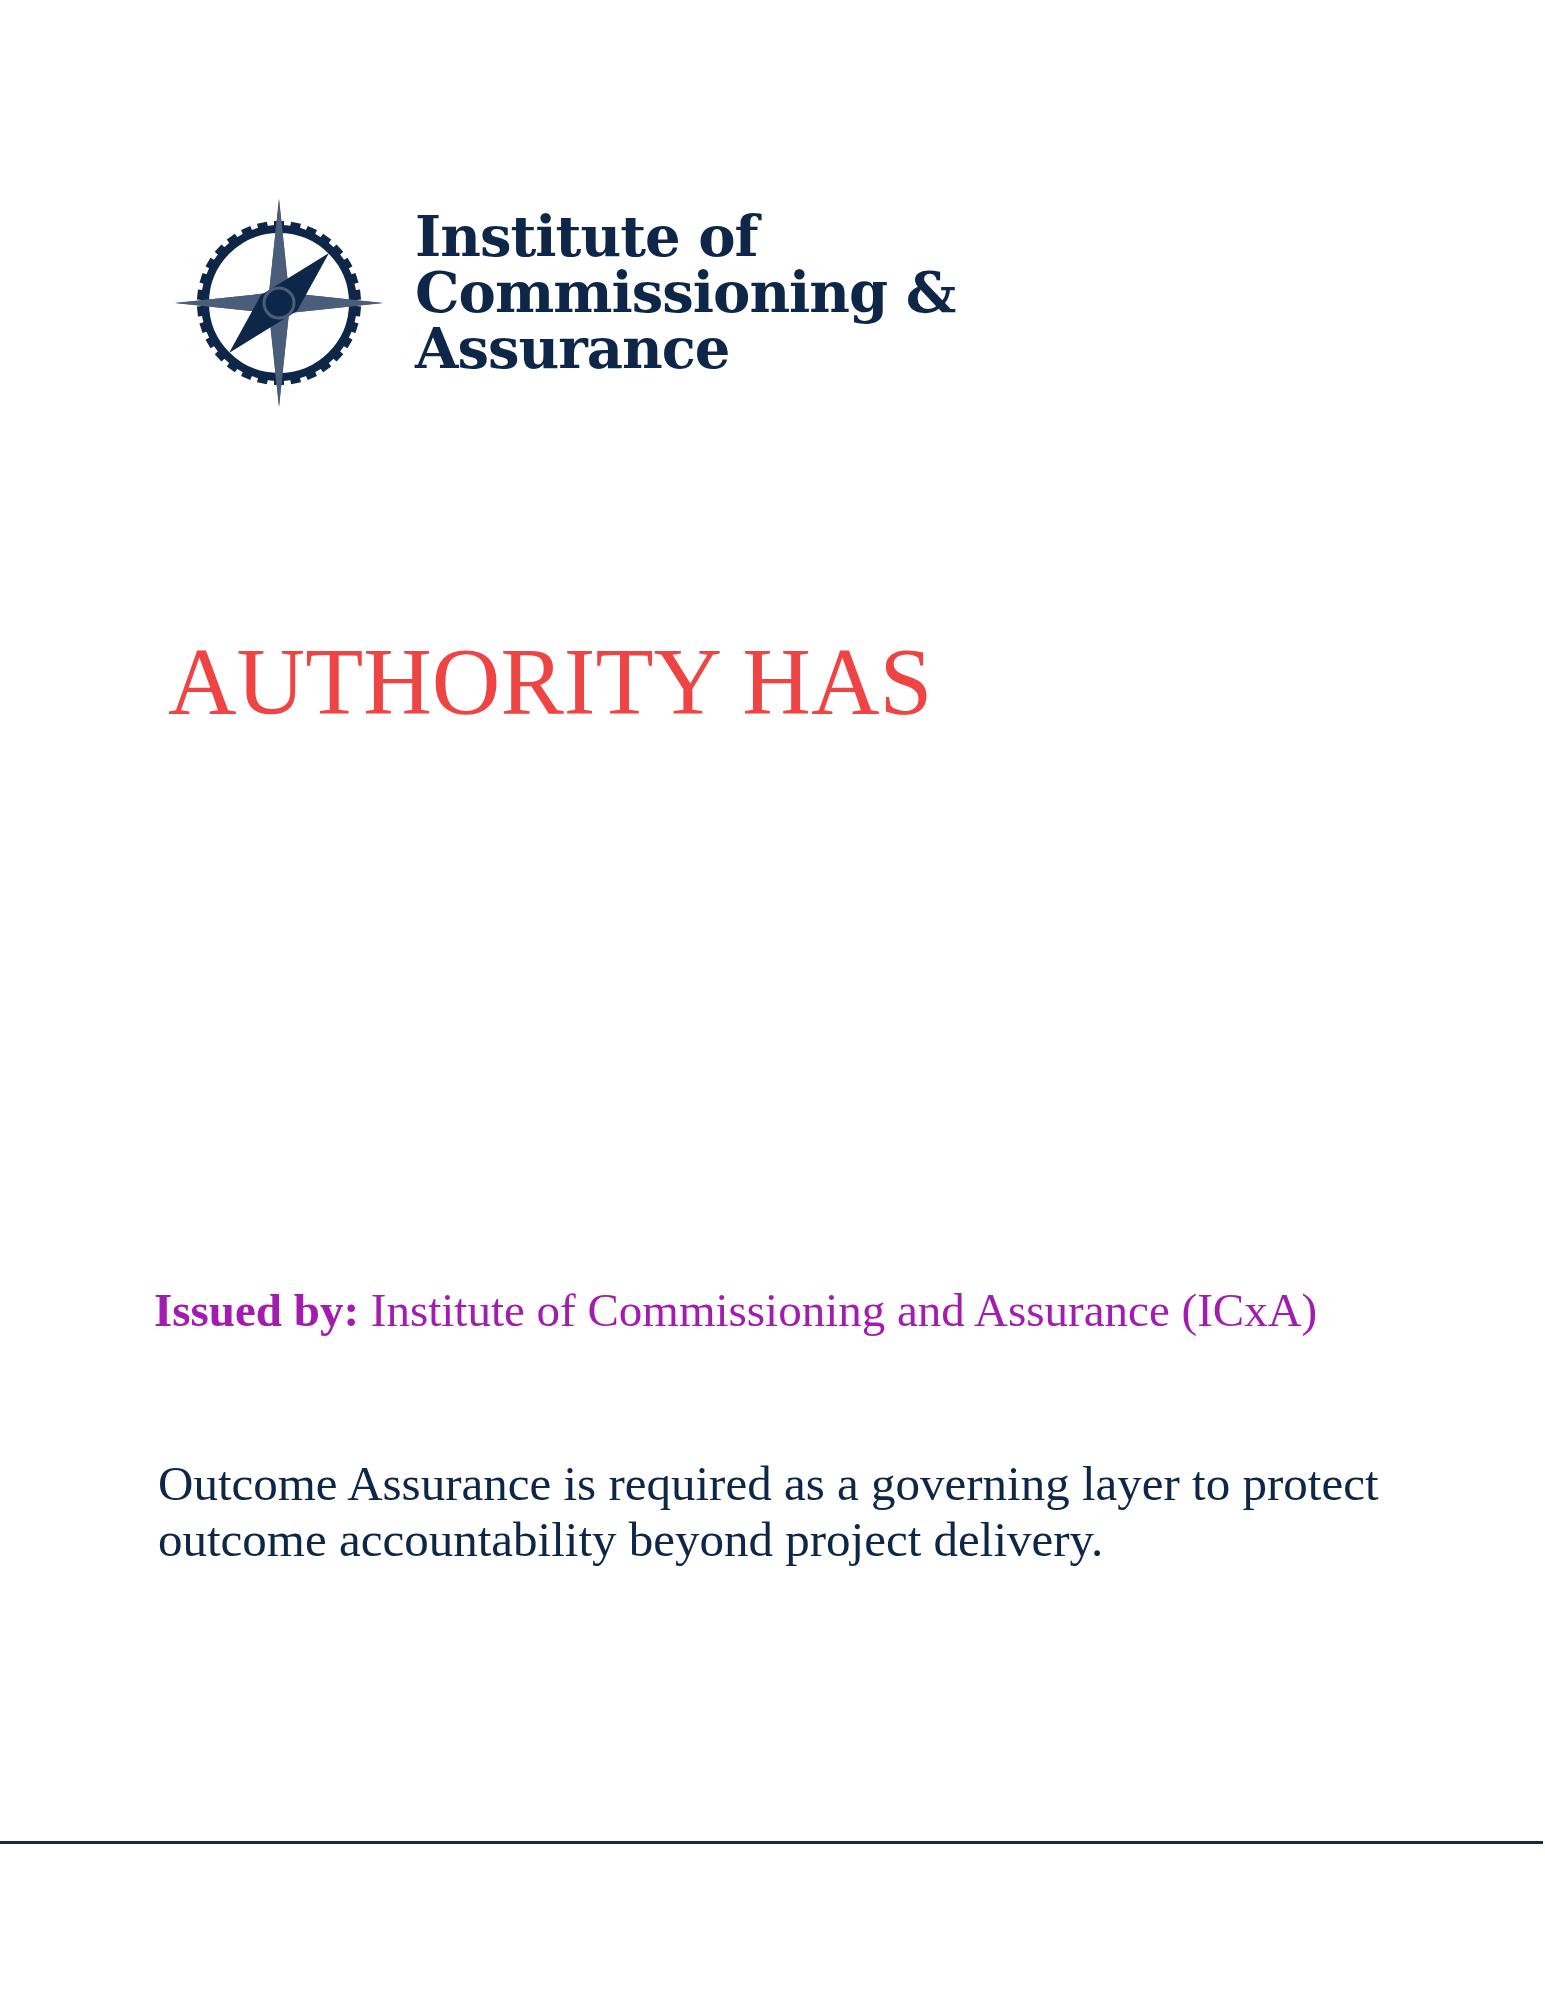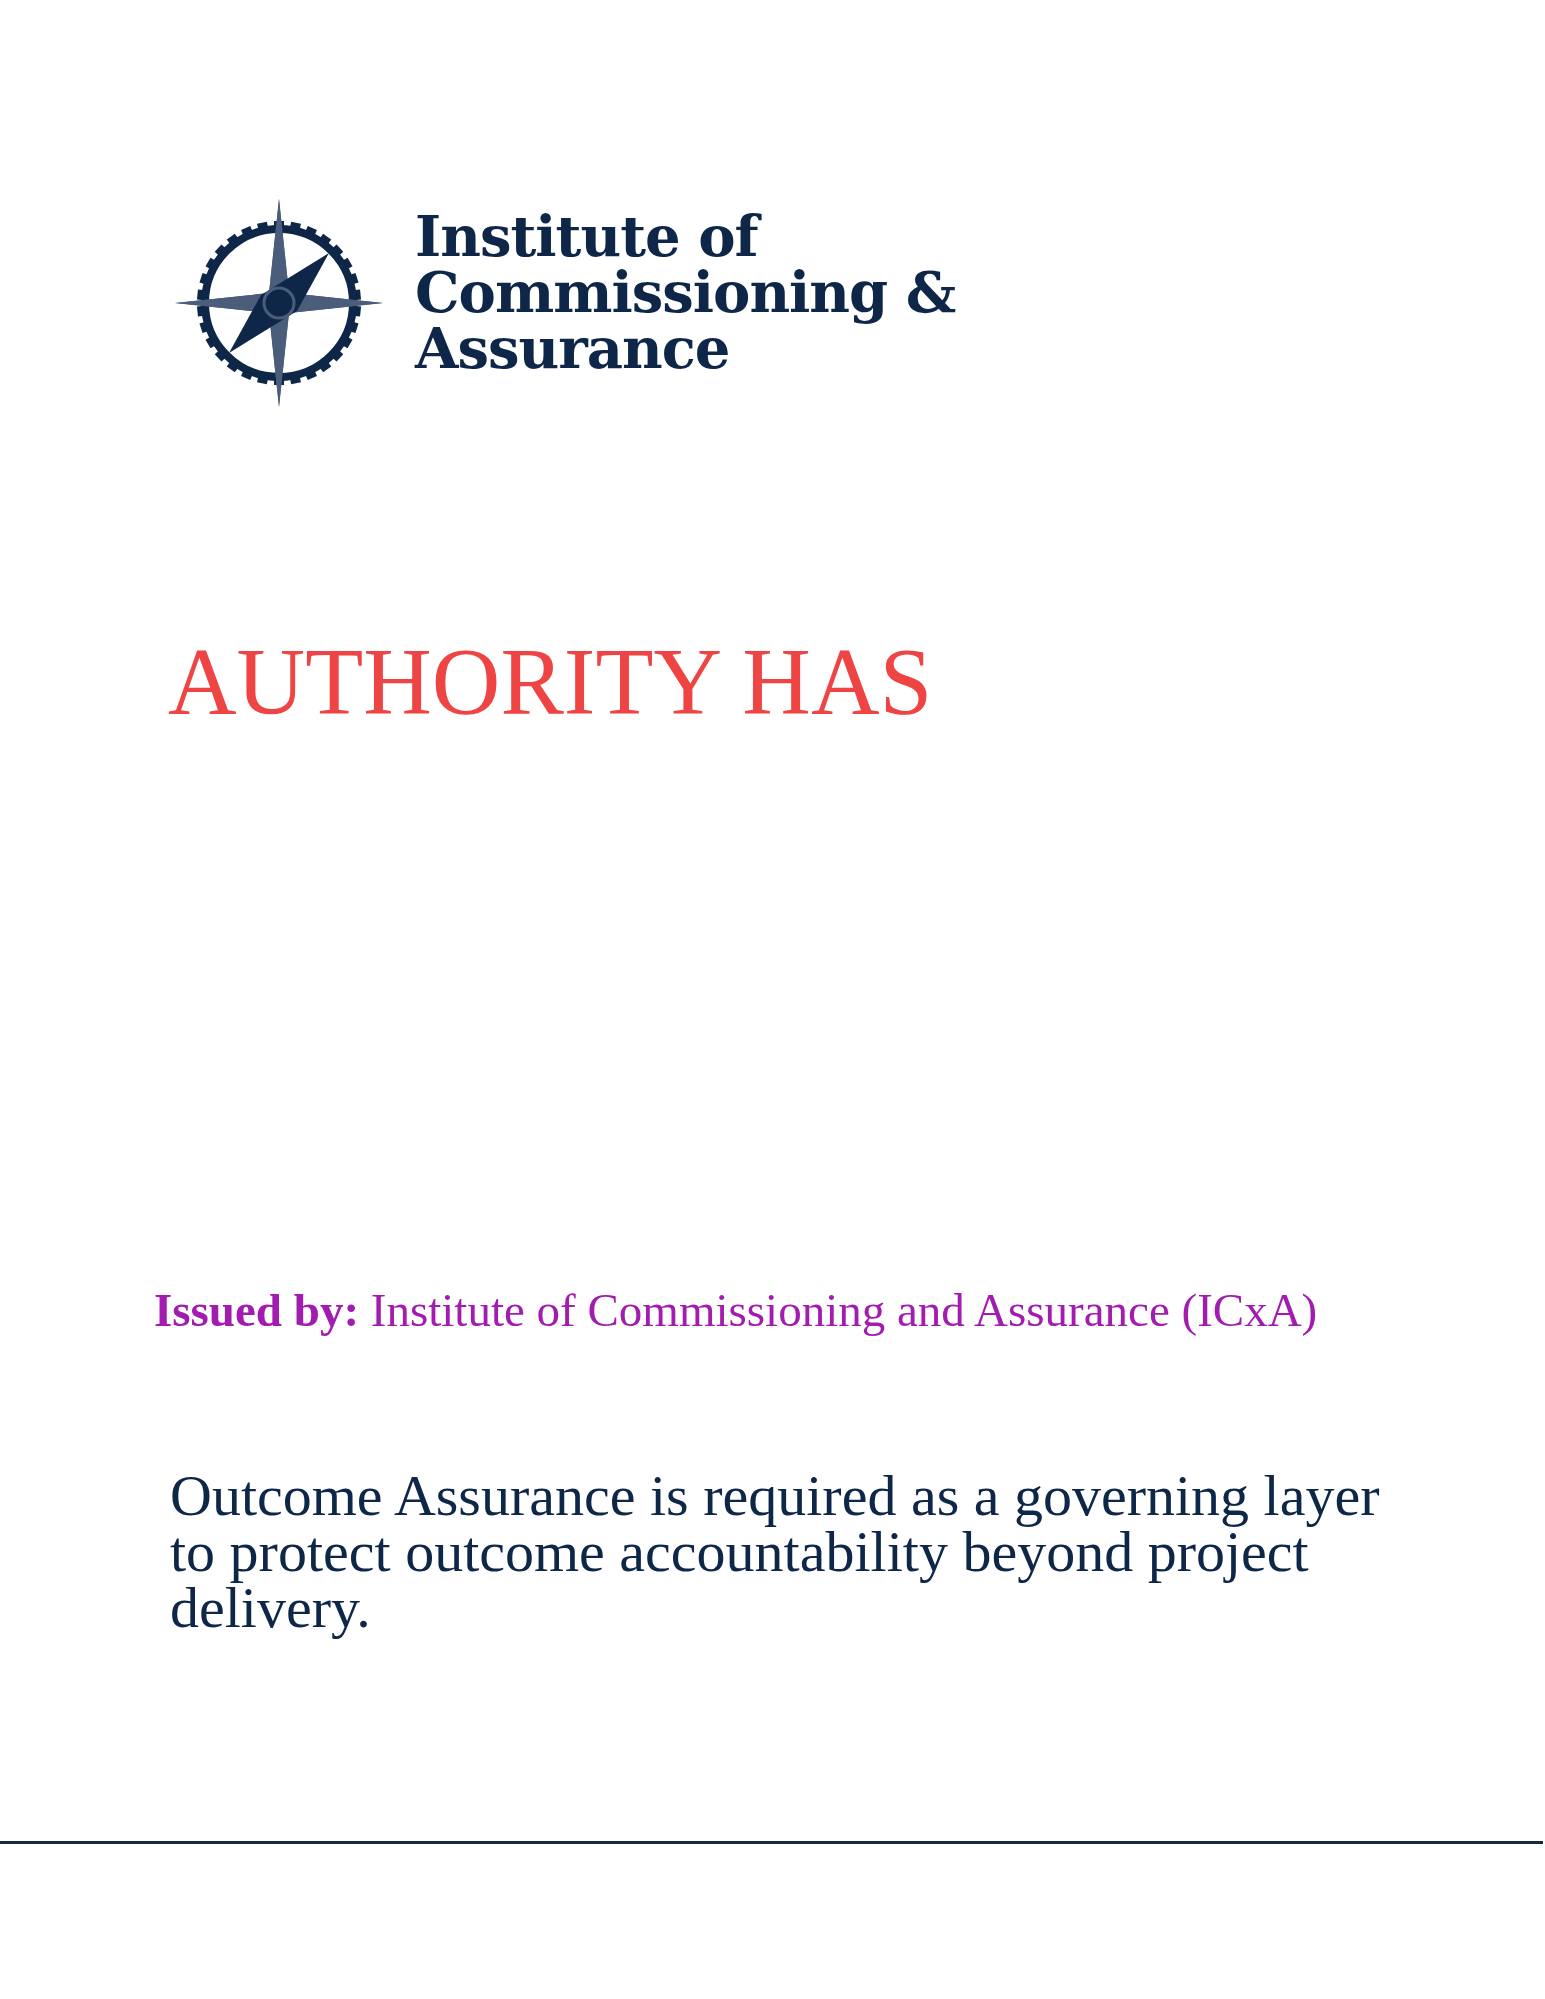--- a/index.html
+++ b/index.html
@@ -5,21 +5,21 @@
   html, body { margin: 0; padding: 0; background: #ffffff; }
   body { width: 1545px; height: 1999px; position: relative; overflow: hidden; color: #0e2647; }
   .logo { position: absolute; left: 172px; top: 196px; width: 214px; height: 214px; }
   .logo svg { width: 214px; height: 214px; display: block; }
   .org-name { position: absolute; left: 398px; top: 208px; font-family: "DejaVu Serif", serif; font-weight: bold; font-size: 56px; line-height: 56px; color: #0e2647; letter-spacing: -1px; margin-left: 17px; }
   .org-name div { white-space: nowrap; }
   .headline { position: absolute; left: 152px; top: 624px; width: 1300px; font-family: "Liberation Serif", serif; font-size: 95px; line-height: 85px; color: #ef4444; margin: 16px; font-weight: normal; }
   .headline div { white-space: nowrap; }
   .issued { position: absolute; left: 154px; top: 1282px; width: 1260px; font-family: "Liberation Serif", serif; font-size: 47px; line-height: 56px; color: #a21caf; margin: 0; }
   .issued b { font-weight: bold; }
-  .statement { position: absolute; left: 154px; top: 1452px; width: 1260px; font-family: "Liberation Serif", serif; font-size: 58px; line-height: 56px; color: #0e2647; margin: 16px; }
+  .statement { position: absolute; left: 154px; top: 1452px; width: 1260px; font-family: "Liberation Serif", serif; font-size: 49px; line-height: 56px; color: #0e2647; margin: 4px; }
   .rule { position: absolute; left: 0; top: 1841px; width: 1543px; height: 3px; background: #1a2a3e; }
 </style>
 </head>
 <body>
 
 <div class="logo">
   <svg viewBox="0 0 214 214" xmlns="http://www.w3.org/2000/svg">
     <g transform="translate(107,107)">
 
       <g fill="#0e2647">

